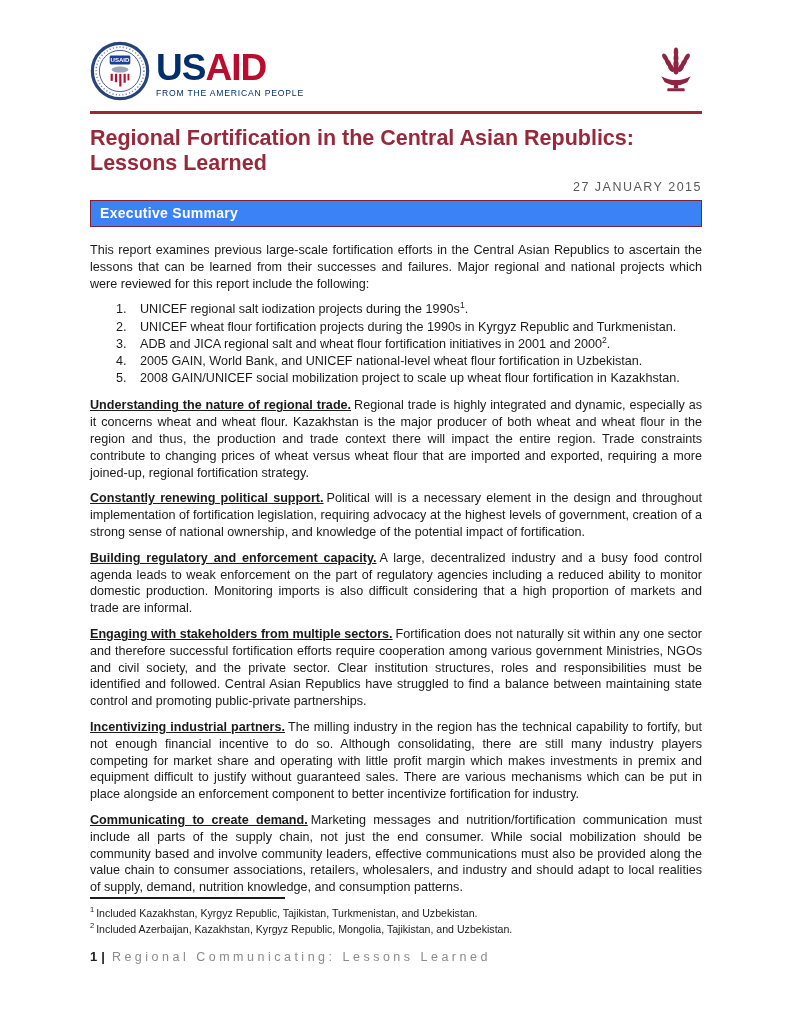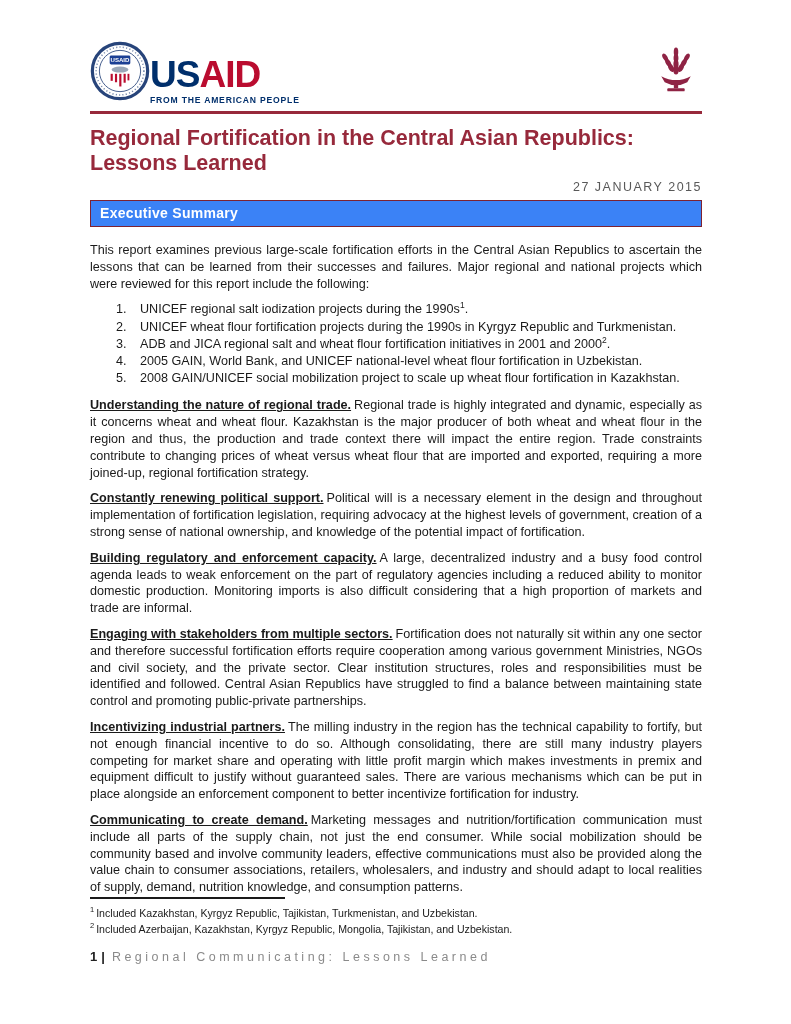--- a/index.html
+++ b/index.html
@@ -10,26 +10,26 @@
     margin:0 auto;
     background:#ffffff;
     font-family:"Liberation Sans", sans-serif;
     color:#1a1a1a;
     overflow:hidden;
   }
   .content { padding:40px 89px 0 90px; }
 
   
   .logos-row { display:flex; justify-content:space-between; align-items:center; height:66px; }
-  .usaid-logo { display:flex; align-items:flex-end; }
+  .usaid-logo { display:flex; align-items:center; gap:6px; }
   .usaid-textblock { display:flex; flex-direction:column; }
   .usaid-word { font-size:37px; font-weight:bold; letter-spacing:-1px; line-height:1; }
   .usaid-word .us { color:#002F6C; }
   .usaid-word .aid { color:#BA0C2F; }
-  .usaid-tagline { font-size:8.6px; font-weight:bold; color:#002F6C; letter-spacing:0.8px; margin-top:2px; }
+  .usaid-tagline { font-size:8.6px; font-weight:normal; color:#002F6C; letter-spacing:0.8px; margin-top:2px; }
 
   .gain-logo { display:flex; align-items:flex-start; gap:8px; }
   .gain-textblock { display:flex; flex-direction:column; align-items:flex-end; }
   .gain-word { font-family:"Liberation Serif", serif; font-size:48px; line-height:0.92; color:#8F2344; }
   .gain-caption { font-size:9px; color:#8F2344; text-align:right; line-height:1.3; margin-top:1px; }
 
   .header-rule { height:3px; background:#97293B; margin-top:5px; }
 
   
   .doc-title { margin-top:12px; color:#97293B; font-weight:bold; font-size:21.5px; line-height:25px; }

